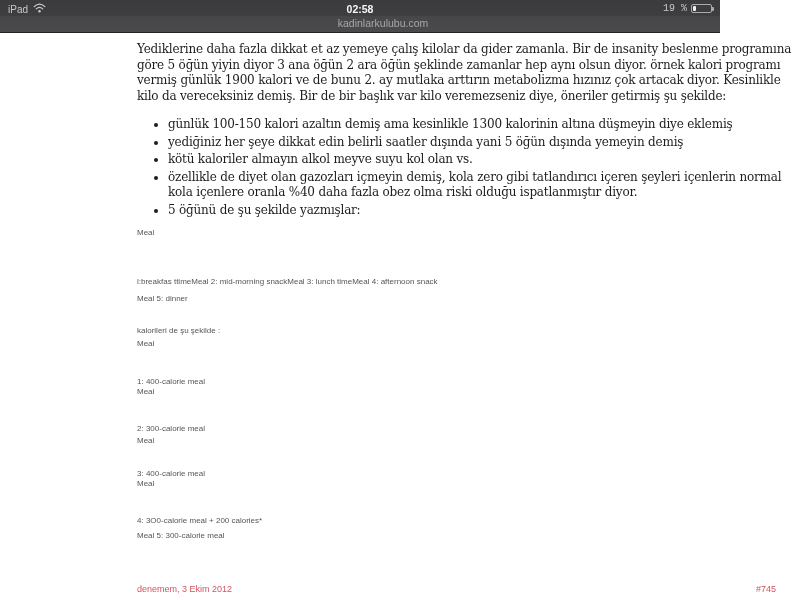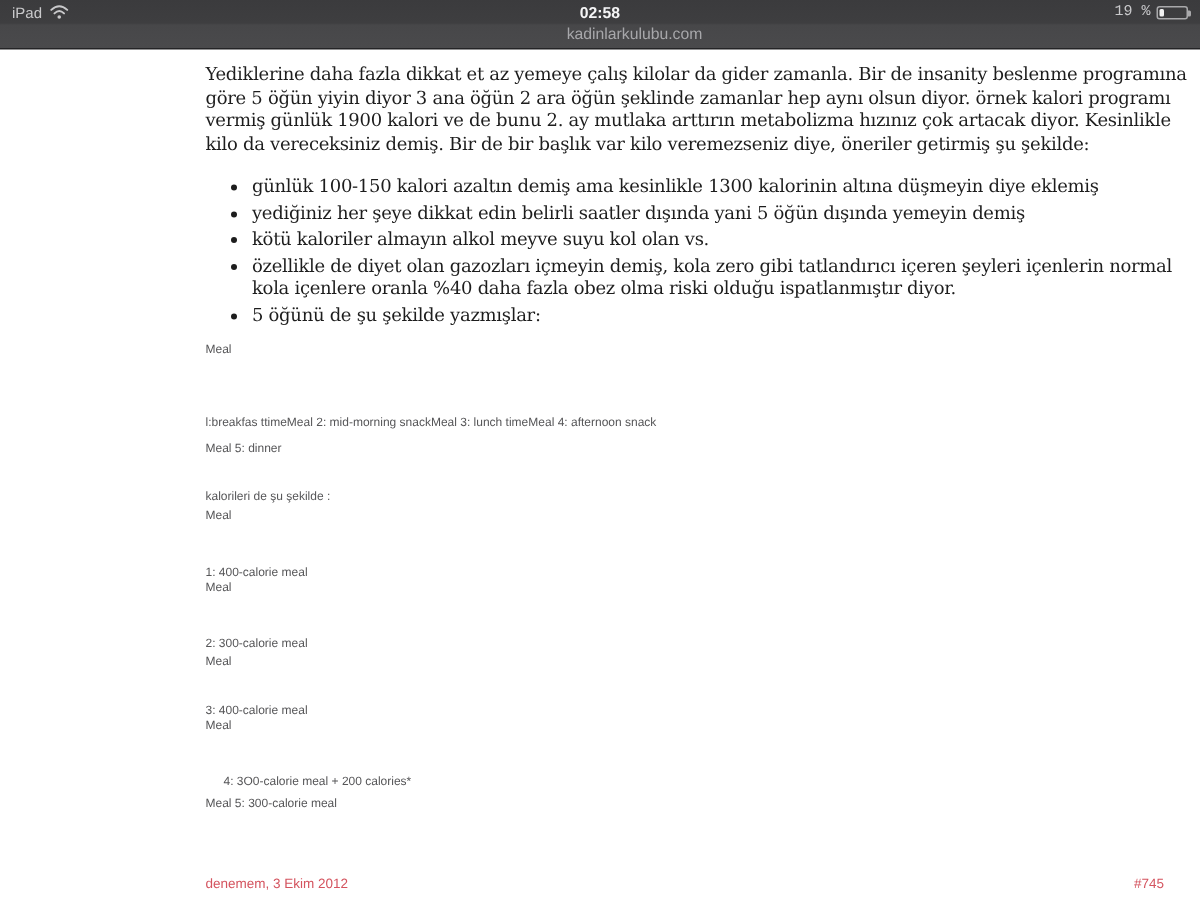--- a/index.html
+++ b/index.html
@@ -6,21 +6,21 @@
   html, body {
     width: 800px; height: 600px;
     overflow: hidden;
     background: #ffffff;
     font-family: "Liberation Sans", sans-serif;
   }
   .screen { position: relative; width: 800px; height: 600px; background: #ffffff; }
 
   
   .statusbar {
-    position: absolute; top: 0; left: 0; width: 800px; height: 33px;
+    position: absolute; top: 0; left: 0; width: 720px; height: 33px;
     background: linear-gradient(to bottom, #3b3b3d 0%, #3e3e40 48%, #474749 52%, #4a4a4c 100%);
     border-bottom: 1px solid #242426;
   }
   .sb-left {
     position: absolute; left: 8px; top: 3px;
     display: flex; align-items: center; gap: 5px;
     color: #c9c9cb; font-size: 10px;
   }
   .sb-time {
     position: absolute; top: 3px; left: 0; width: 100%;
@@ -69,21 +69,21 @@
   .ml-1  { top: 277px; }
   .ml-2  { top: 294px; }
   .ml-3  { top: 326px; }
   .ml-4  { top: 339px; }
   .ml-5  { top: 377px; }
   .ml-6  { top: 387px; }
   .ml-7  { top: 424px; }
   .ml-8  { top: 436px; }
   .ml-9  { top: 469px; }
   .ml-10 { top: 479px; }
-  .ml-11 { top: 516px; margin-left: 12px; }
+  .ml-11 { top: 516px; }
   .ml-12 { top: 531px; }
   .closing-line {
     position: absolute; left: 137px; top: 563px;
     font-size: 8px; color: #565658; white-space: nowrap;
   }
 
   
   .post-footer-left {
     position: absolute; left: 137px; top: 584px;
     font-size: 9px; color: #d4545f;

